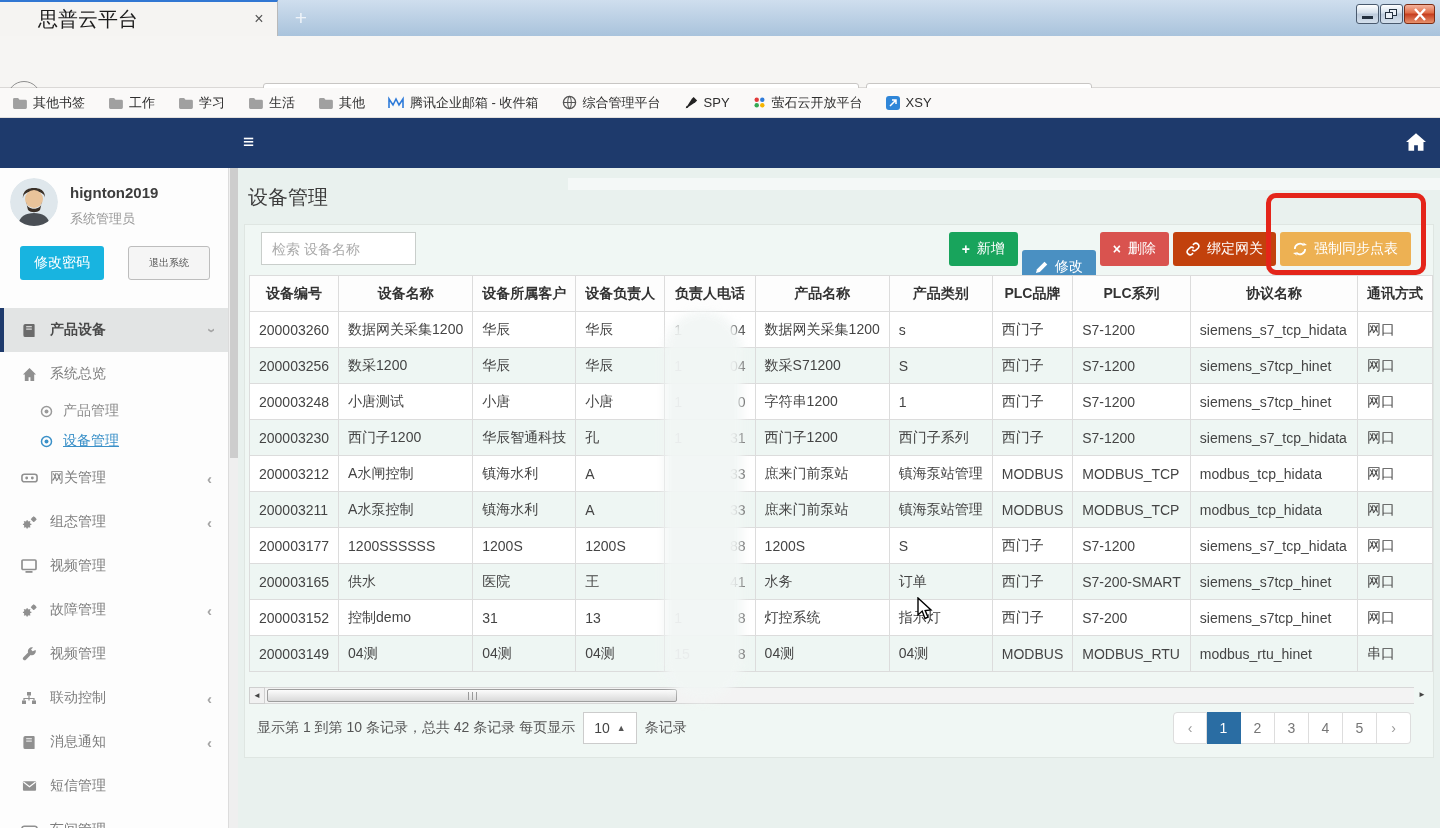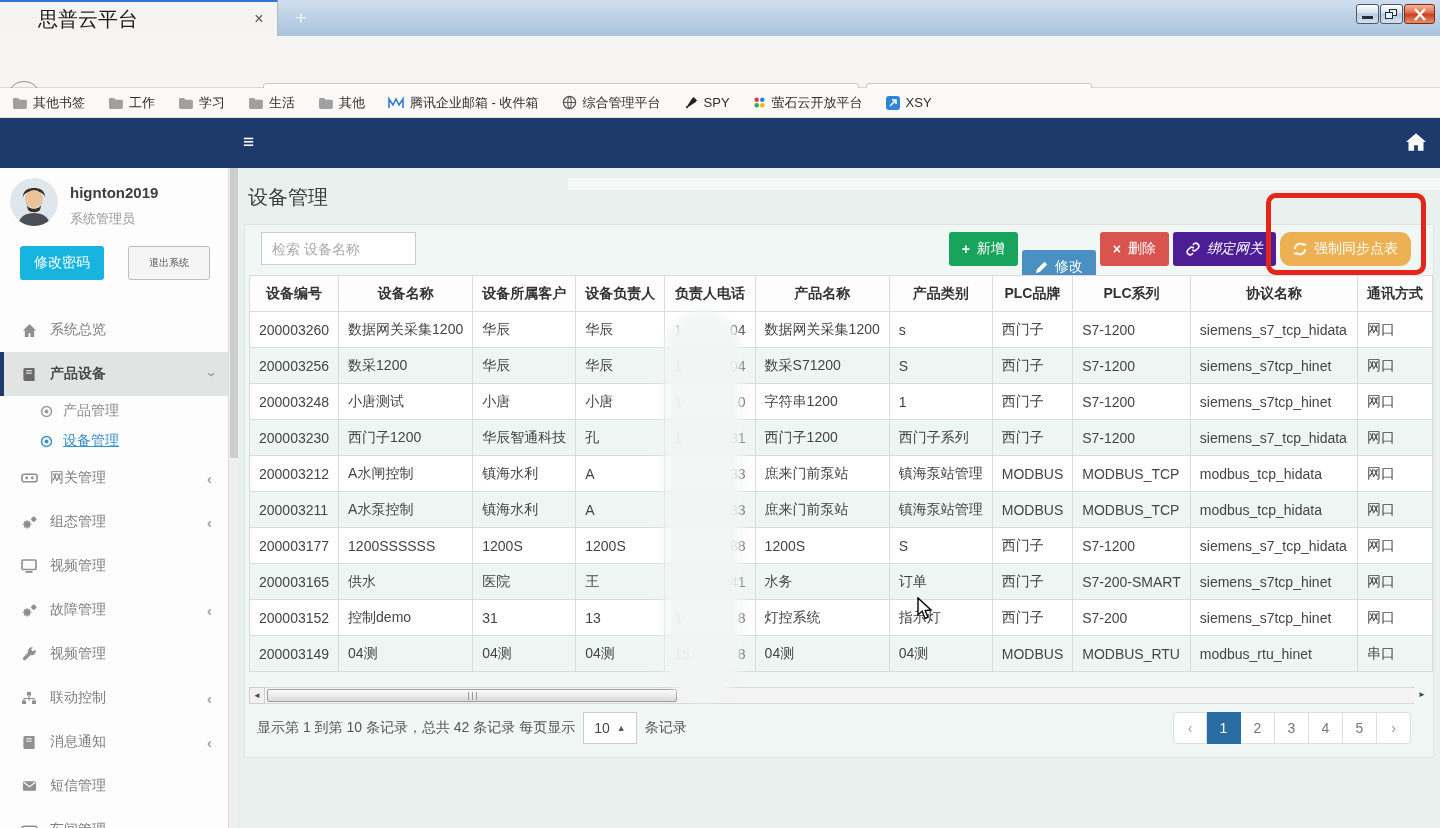--- a/index.html
+++ b/index.html
@@ -355,37 +355,37 @@
           <circle cx="24" cy="21" r="9" fill="#e9c39a"></circle>
           <path d="M16 24c0 9 16 9 16 0l-2 8c-3 3-9 3-12 0z" fill="#3a3028"></path>
           <path d="M8 48c1-10 8-13 16-13s15 3 16 13z" fill="#4a4f55"></path>
         </svg>
     </span>
     <div class="u-name">hignton2019</div>
     <div class="u-role">系统管理员</div>
     <button class="btn-pwd">修改密码</button>
     <button class="btn-logout">退出系统</button>
     <div class="sb-menu">
-        <div class="sb-item">
-          <span class="sb-ic ic">
-            <svg width="15" height="15" viewBox="0 0 16 16">
-              <path d="M8 1L1 8h2v7h4v-4h2v4h4V8h2z" fill="currentColor"></path>
-            </svg>
-          </span>
-          <span class="sb-label">系统总览</span>
-        </div>
         <div class="sb-item active">
           <span class="sb-ic ic">
             <svg width="14" height="15" viewBox="0 0 14 16">
               <path d="M3 1h9a1 1 0 011 1v12a1 1 0 01-1 1H3a2 2 0 01-2-2V3a2 2 0 012-2z" fill="currentColor"></path>
               <path d="M4 4h6M4 6.5h6" stroke="#fff" stroke-width="1"></path>
             </svg>
           </span>
           <span class="sb-label">产品设备</span>
           <span class="chev open">‹</span>
+        </div>
+        <div class="sb-item">
+          <span class="sb-ic ic">
+            <svg width="15" height="15" viewBox="0 0 16 16">
+              <path d="M8 1L1 8h2v7h4v-4h2v4h4V8h2z" fill="currentColor"></path>
+            </svg>
+          </span>
+          <span class="sb-label">系统总览</span>
         </div>
         <div class="sb-sub">
           <span class="sub-ic ic">
             <svg width="13" height="13" viewBox="0 0 14 14">
               <circle cx="7" cy="7" r="5.4" fill="none" stroke="currentColor" stroke-width="1.6"></circle>
               <circle cx="7" cy="7" r="2.1" fill="currentColor"></circle>
             </svg>
           </span>
           <span>产品管理</span>
         </div>
@@ -517,29 +517,29 @@
               <svg width="13" height="13" viewBox="0 0 14 14">
                 <path d="M1 13l1.2-4.2 8-8 3 3-8 8z" fill="#fff"></path>
               </svg>
             </span>
             <span>修改</span>
           </button>
           <button class="act-btn" style="background: rgb(217, 83, 79);">
             <span class="btn-ic ic">×</span>
             <span>删除</span>
           </button>
-          <button class="act-btn" style="background: #4c1d95; font-style: italic;">
+          <button class="act-btn" style="background: #c2410c;">
             <span class="btn-ic ic">
               <svg width="14" height="14" viewBox="0 0 14 14">
                 <path d="M6.2 7.8a3 3 0 004.2 0l1.8-1.8A3 3 0 008 1.8L6.9 2.9M7.8 6.2a3 3 0 00-4.2 0L1.8 8A3 3 0 006 12.2L7.1 11.1" fill="none" stroke="#fff" stroke-width="1.6"></path>
               </svg>
             </span>
             <span>绑定网关</span>
           </button>
-          <button class="act-btn" style="background: rgb(237, 177, 83); border-radius: 11px;">
+          <button class="act-btn" style="background: rgb(237, 177, 83);">
             <span class="btn-ic ic">
               <svg width="14" height="14" viewBox="0 0 14 14">
                 <path d="M12.2 7a5.2 5.2 0 01-8.9 3.7M1.8 7a5.2 5.2 0 018.9-3.7" fill="none" stroke="#fff" stroke-width="1.7"></path>
                 <path d="M10.2.4l.7 3.2 3.1-.7zM3.8 13.6l-.7-3.2-3.1.7z" fill="#fff"></path>
               </svg>
             </span>
             <span>强制同步点表</span>
           </button>
         </div>
 

